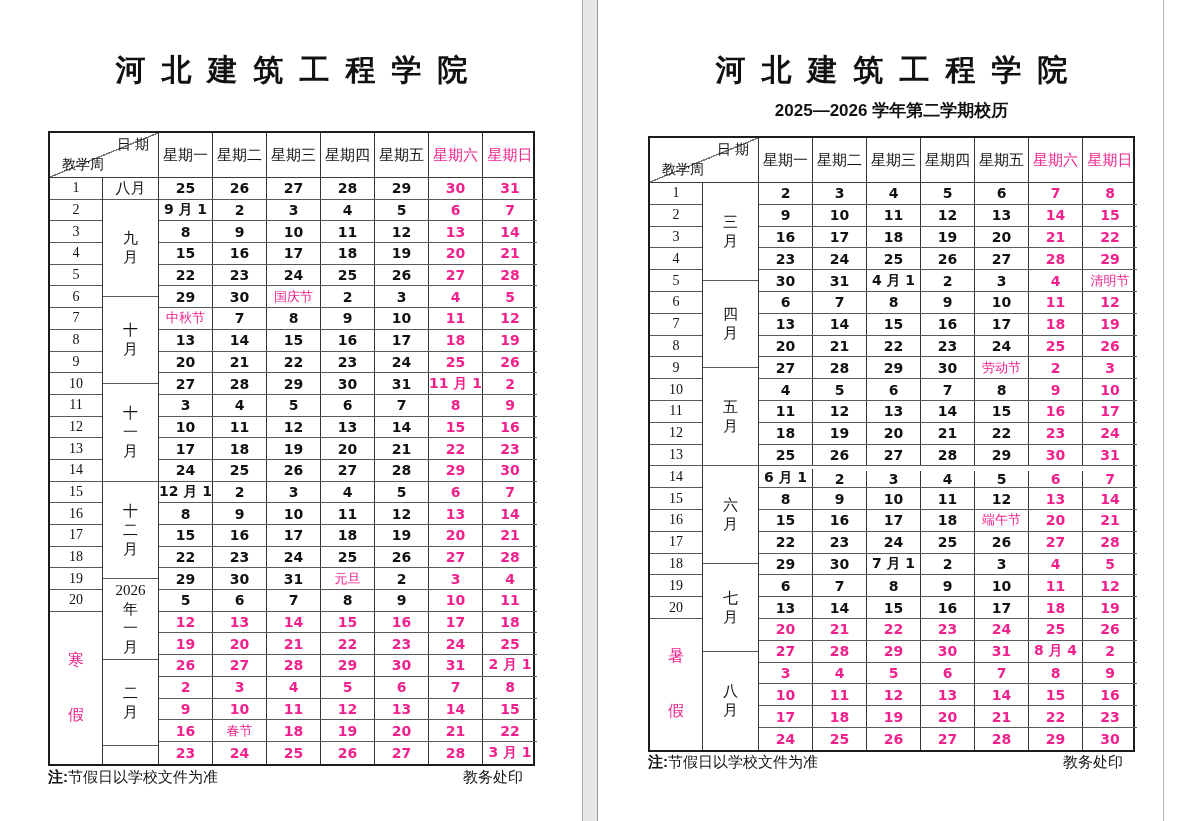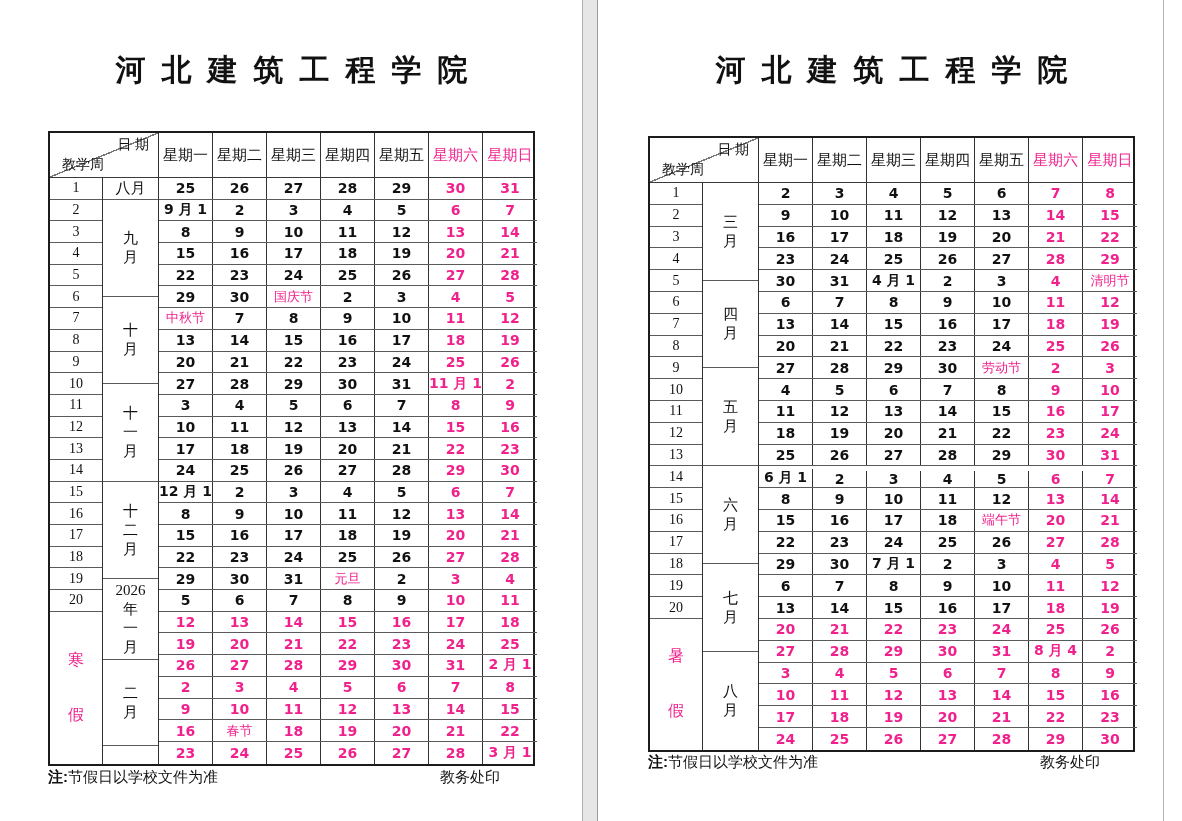--- a/index.html
+++ b/index.html
@@ -33,21 +33,21 @@
   .page-left  .cal-table { left: 48px; top: 131px; }
   .page-right .cal-table { left: 50px; top: 136px; }
 
   .thead { display: flex; height: 45px; flex: none; border-bottom: 1px solid #3a3a3a; }
   .corner {
     width: 109px; flex: none; position: relative; border-right: 1px solid #333;
     background: linear-gradient(to bottom right,
       transparent calc(50% - 0.7px), #787878 calc(50% - 0.7px),
       #787878 calc(50% + 0.7px), transparent calc(50% + 0.7px));
   }
-  .corner-top    { position: absolute; top: 3px; right: 9px; font-size: 14px; font-family: Liberation Serif, serif; }
+  .corner-top    { position: absolute; top: 3px; right: 9px; font-size: 14px; }
   .corner-bottom { position: absolute; bottom: 3px; left: 12px; font-size: 14px; }
   .day-h {
     width: 54px; flex: none; display: flex; align-items: center; justify-content: center;
     font-size: 15px; border-right: 1px solid #333;
   }
   .day-h:last-child { border-right: none; }
 
   .tbody { display: flex; flex: 1; }
   .week-col { width: 53px; flex: none; border-right: 1px solid #333; display: flex; flex-direction: column; }
   .w-cell {
@@ -74,21 +74,21 @@
     font-family: "DejaVu Sans", sans-serif; font-weight: 700; font-size: 14px;
   }
   .g-cell:last-child { border-right: none; }
   .g-cell.cjk { font-family: "Liberation Sans", sans-serif; font-weight: 400; font-size: 13px; }
   .pink { color: var(--accent, #f0218c); }
 
   .note { position: absolute; width: 487px; display: flex; align-items: baseline; font-size: 15px; }
   .page-left  .note { top: 768px; }
   .page-right .note { top: 753px; }
   .note-b { font-weight: 700; }
-  .stamp { margin-left: auto; margin-right: 35px; }
+  .stamp { margin-left: auto; margin-right: 12px; }
 </style>
 </head>
 <body>
 
 <div class="page page-left">
   <div class="cal-title">河北建筑工程学院</div>
   <div class="cal-table" id="cal0" style="height: 634.9px;">
       <div class="thead">
         <div class="corner">
           <div class="corner-top">日 期</div>
@@ -412,20 +412,21 @@
     </div>
   <div class="note">
     <span class="note-b">注:</span>
       <span>节假日以学校文件为准</span>
     <span class="stamp">教务处印</span>
   </div>
 </div>
 
 <div class="page page-right">
   <div class="cal-title">河北建筑工程学院</div>
+  <div class="cal-sub">2025—2026 学年第二学期校历</div>
   <div class="cal-table" id="cal1" style="height: 615.8px;">
       <div class="thead">
         <div class="corner">
           <div class="corner-top">日 期</div>
           <div class="corner-bottom">教学周</div>
         </div>
         <div class="day-h">星期一</div>
         <div class="day-h">星期二</div>
         <div class="day-h">星期三</div>
         <div class="day-h">星期四</div>

